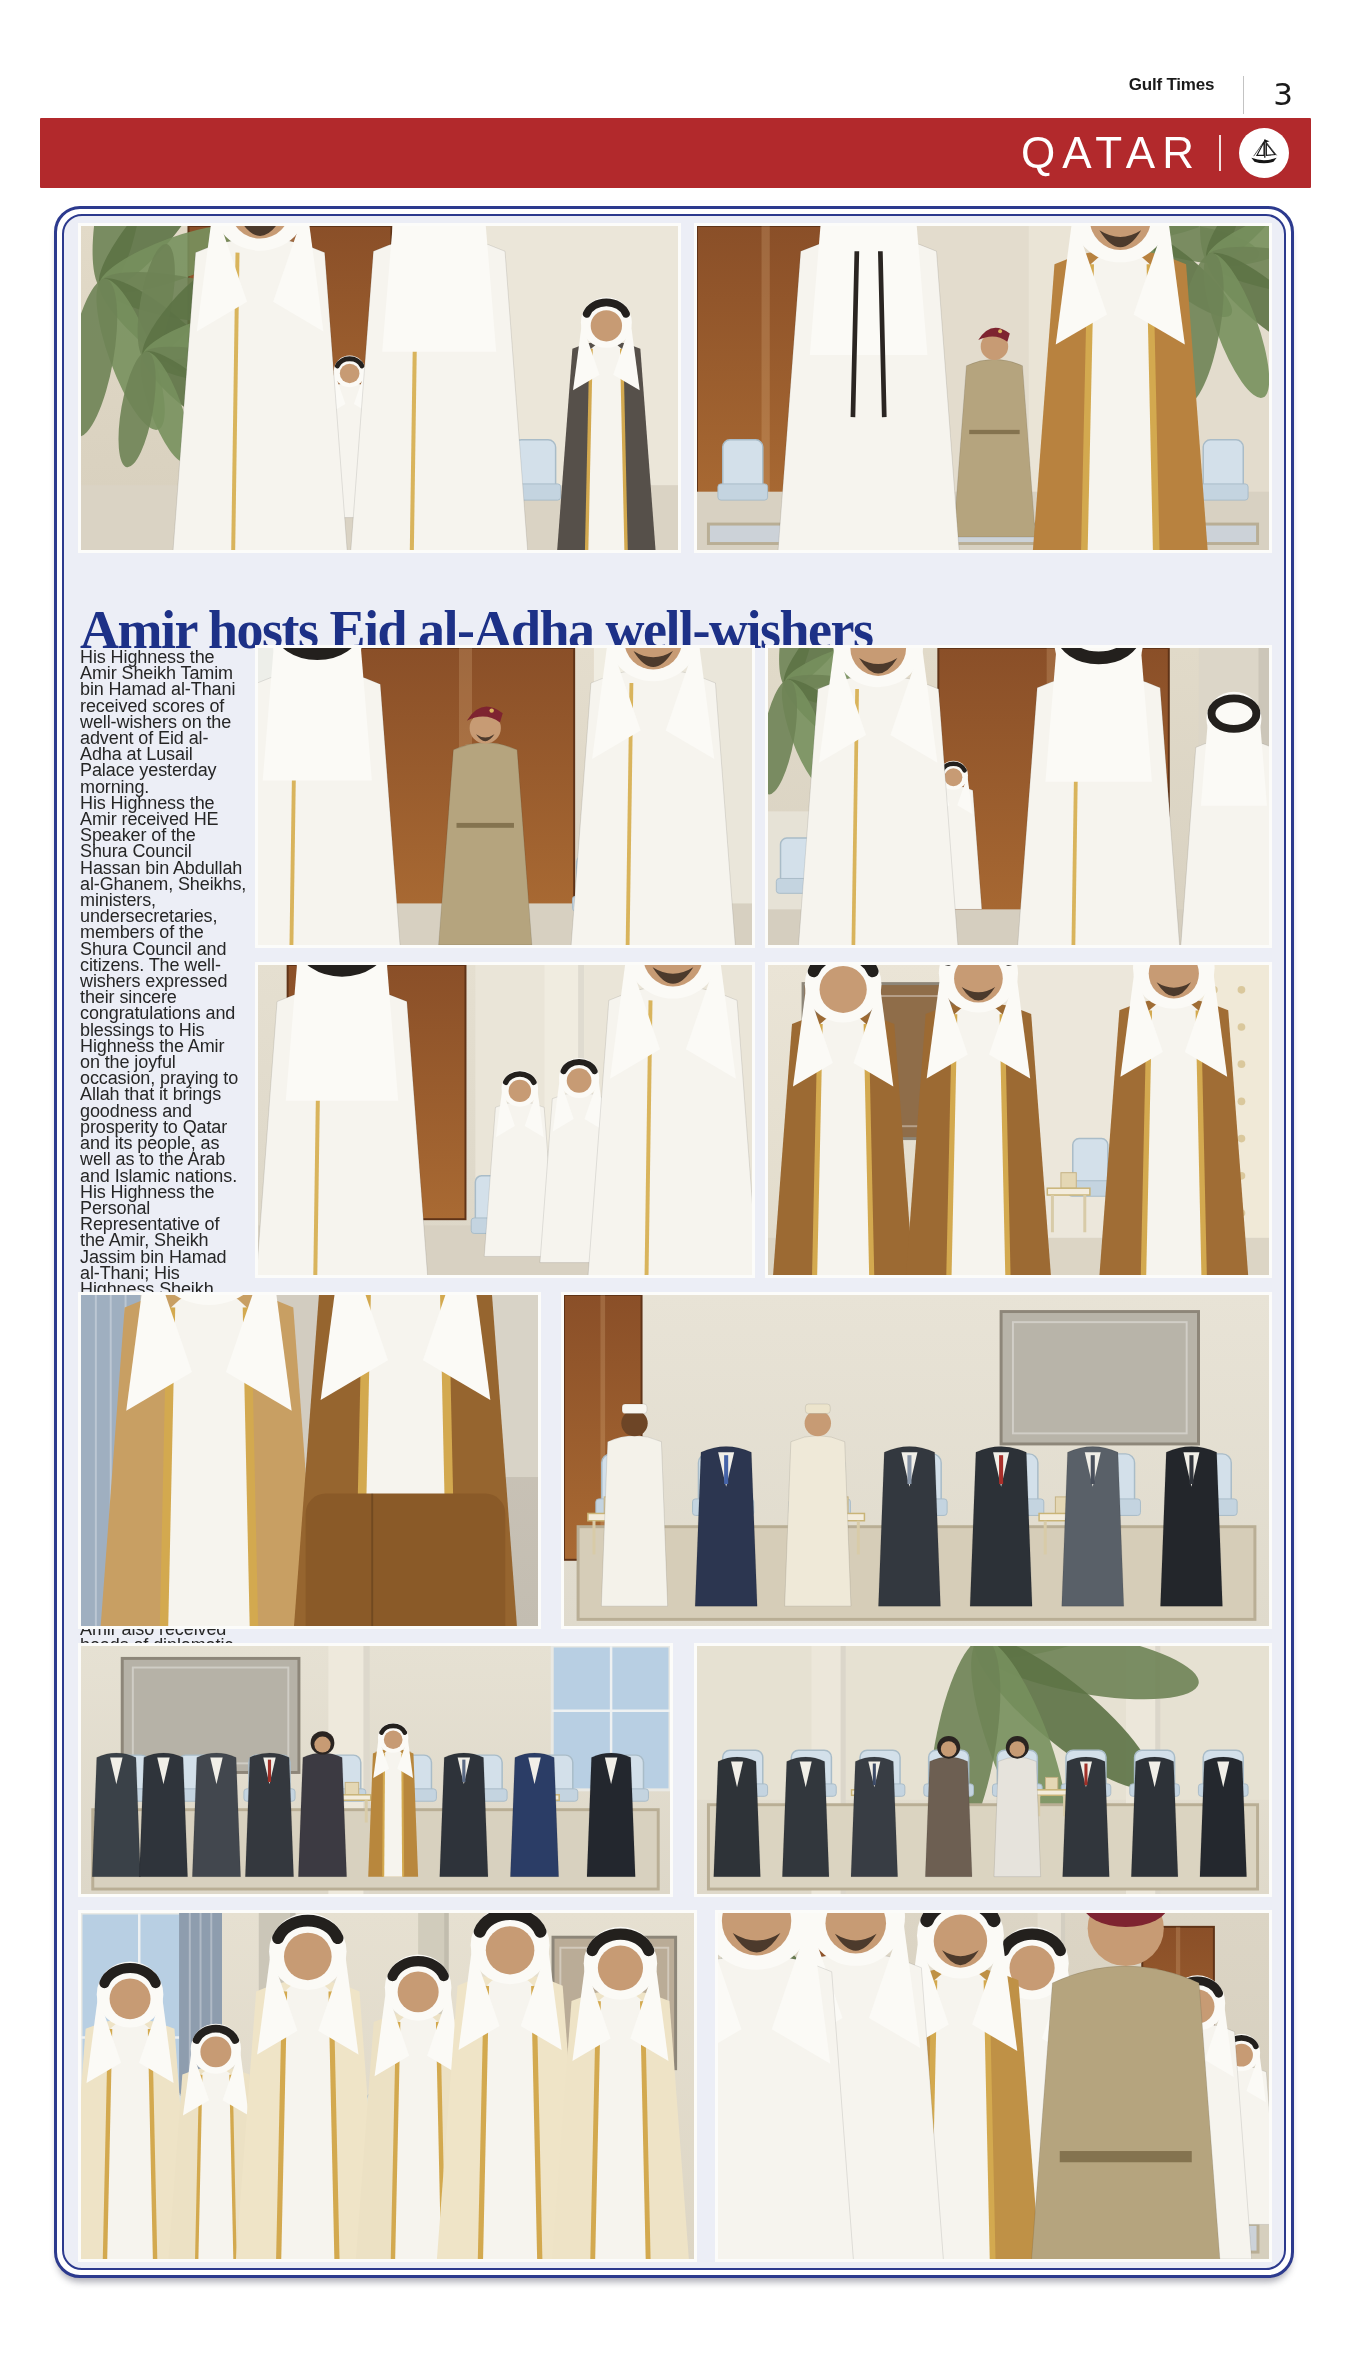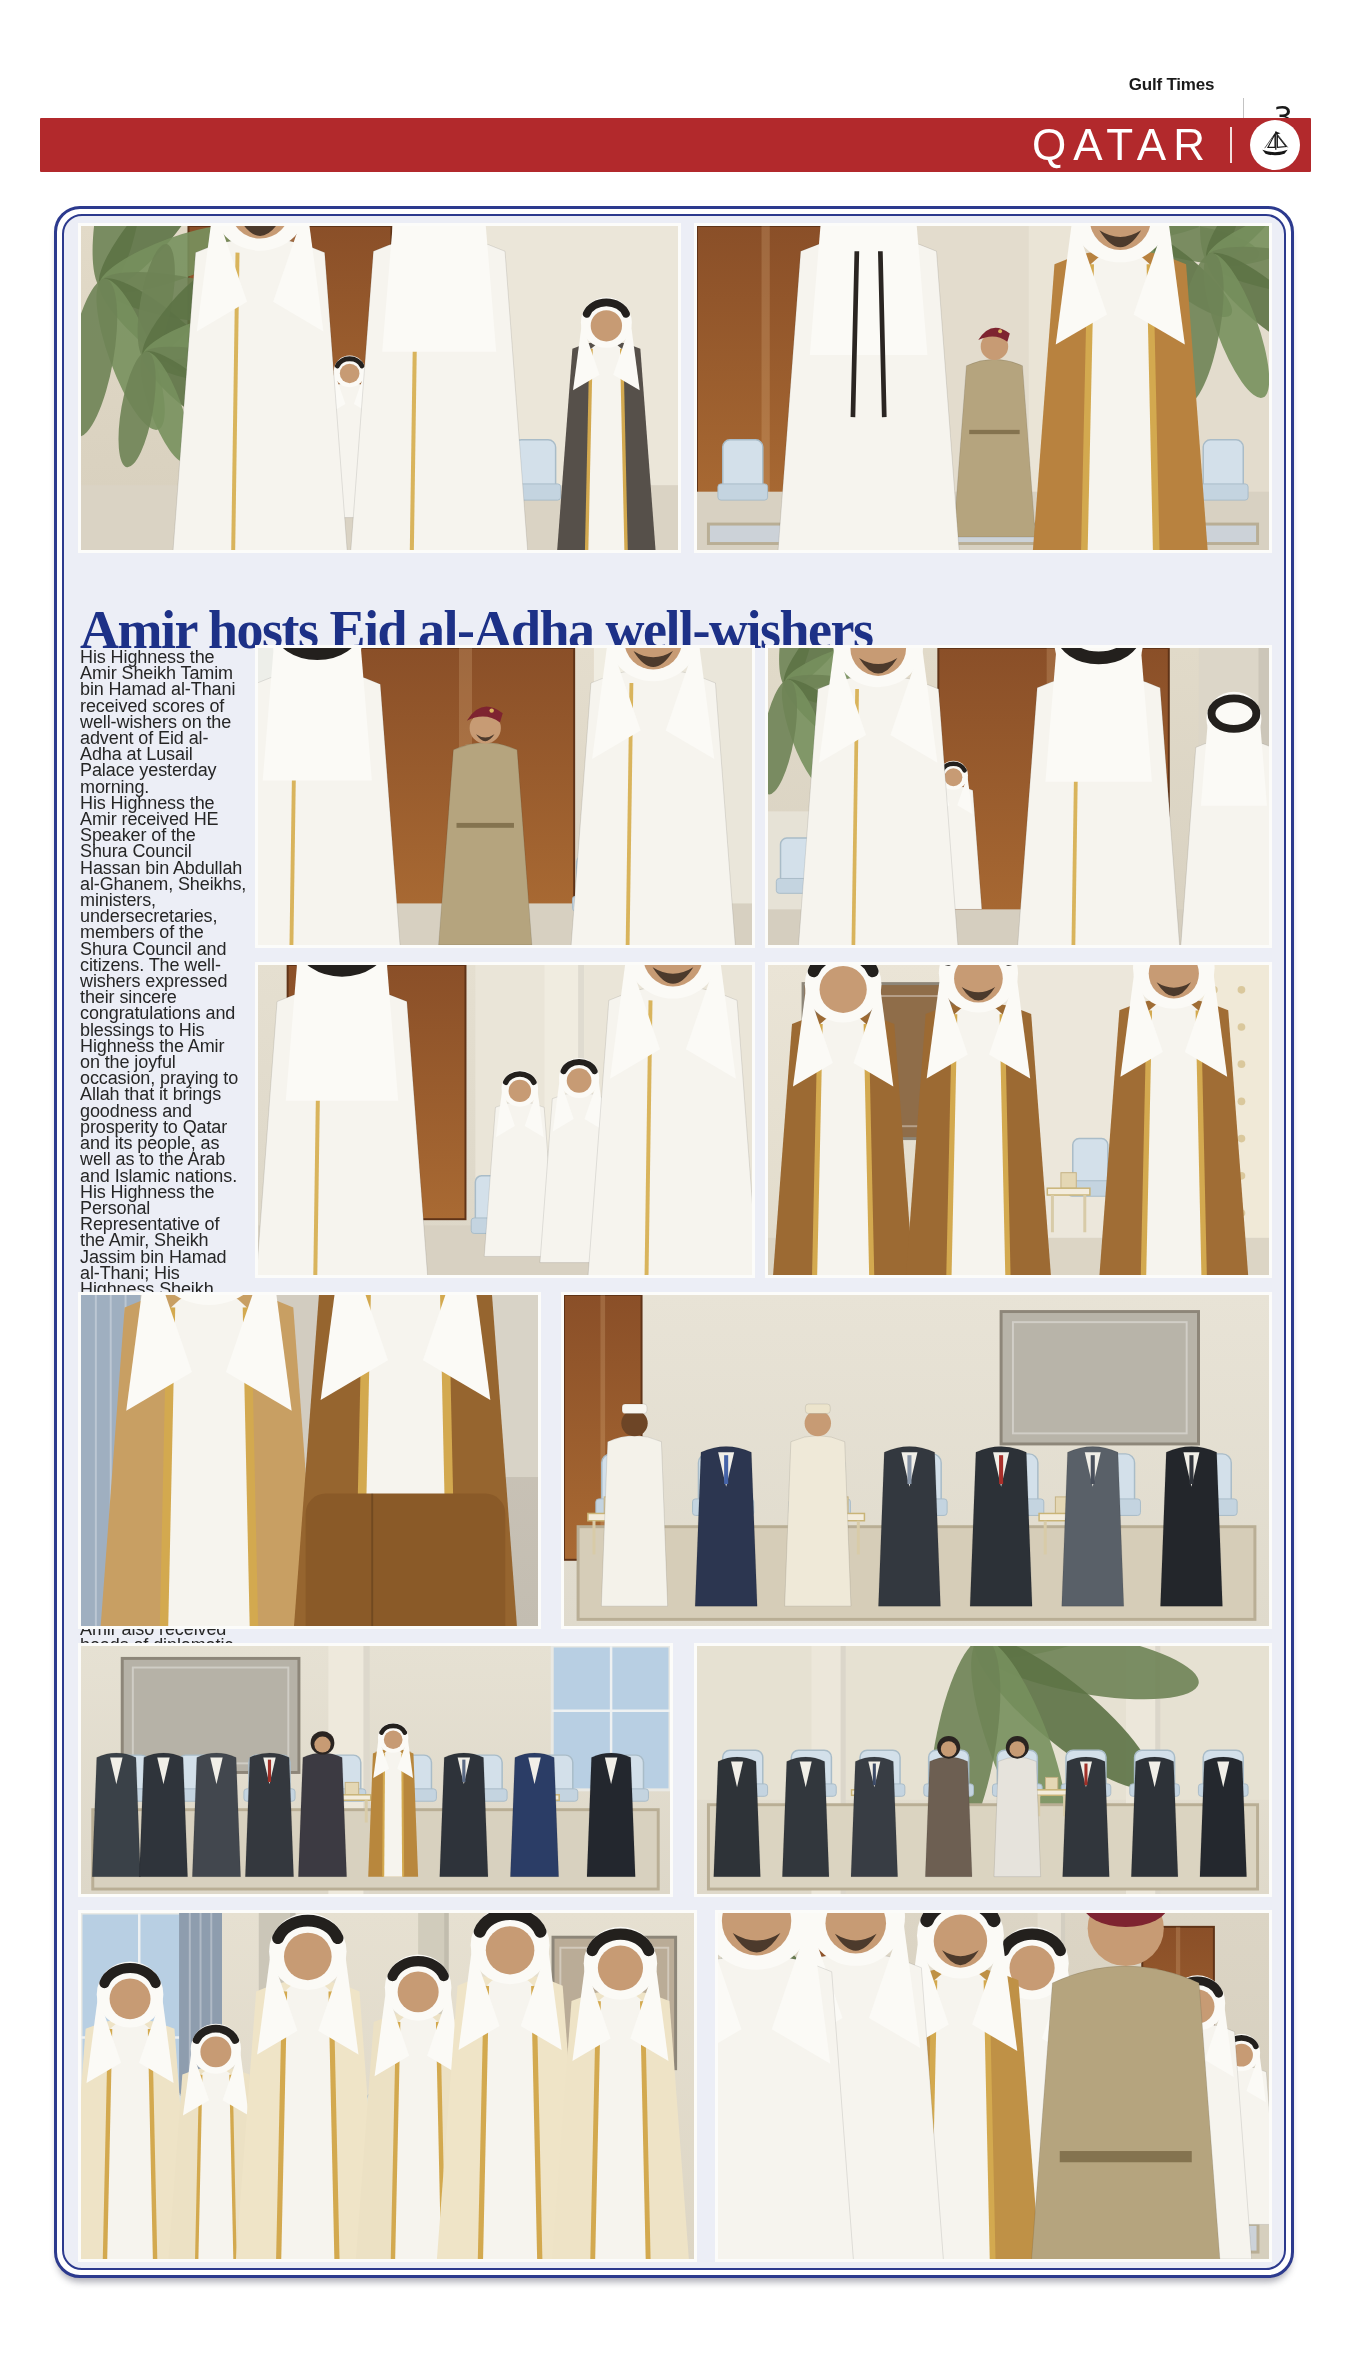--- a/index.html
+++ b/index.html
@@ -1,32 +1,32 @@
 <!DOCTYPE html>
 <html style="--banner-red: #b2292c; --headline-navy: #1d3187; --frame-navy: #2c3a8e; --page-bg: #eceef6;"><head>
 <meta charset="utf-8">
 <style>
   html,body{margin:0;padding:0;}
   body{
     width:1351px;height:2365px;position:relative;background:#fff;
     font-family:"Liberation Sans",sans-serif;overflow:hidden;
   }
   
-  .masthead{position:absolute;top:76px;right:58px;display:flex;align-items:center;gap:29px;}
+  .masthead{position:absolute;top:76px;right:58px;display:flex;gap:29px;}
   .mast-text{text-align:right;color:#1a1a1a;}
   .mast-paper{font-weight:bold;font-size:17px;line-height:18px;letter-spacing:-0.2px;}
   .mast-date{font-size:14.5px;line-height:16px;color:#222;margin-top:48px;}
   .mast-divider{width:1px;height:38px;background:#c3c3c3;}
   .mast-page{font-size:31px;color:#1a1a1a;font-family:"DejaVu Sans",sans-serif;}
   
   .banner{
-    position:absolute;left:40px;top:118px;width:1271px;height:54px;
+    position:absolute;left:40px;top:118px;width:1271px;height:70px;
     background:var(--banner-red,#b2292c);
     display:flex;align-items:center;justify-content:flex-end;
-    padding-right:11px;box-sizing:border-box;gap:18px;border-radius:1px;
+    padding-right:22px;box-sizing:border-box;gap:18px;border-radius:1px;
   }
   .banner-label{
     color:#fff;font-size:44px;line-height:44px;letter-spacing:7px;
     font-weight:400;font-family:"Liberation Sans",sans-serif;
   }
   .banner-sep{width:2px;height:36px;background:rgba(255,255,255,.85);}
   .dhow-circle{width:50px;height:50px;border-radius:50%;background:#fff;display:flex;align-items:center;justify-content:center;}
   
   .frame-outer{
     position:absolute;left:54px;top:206px;width:1240px;height:2072px;

